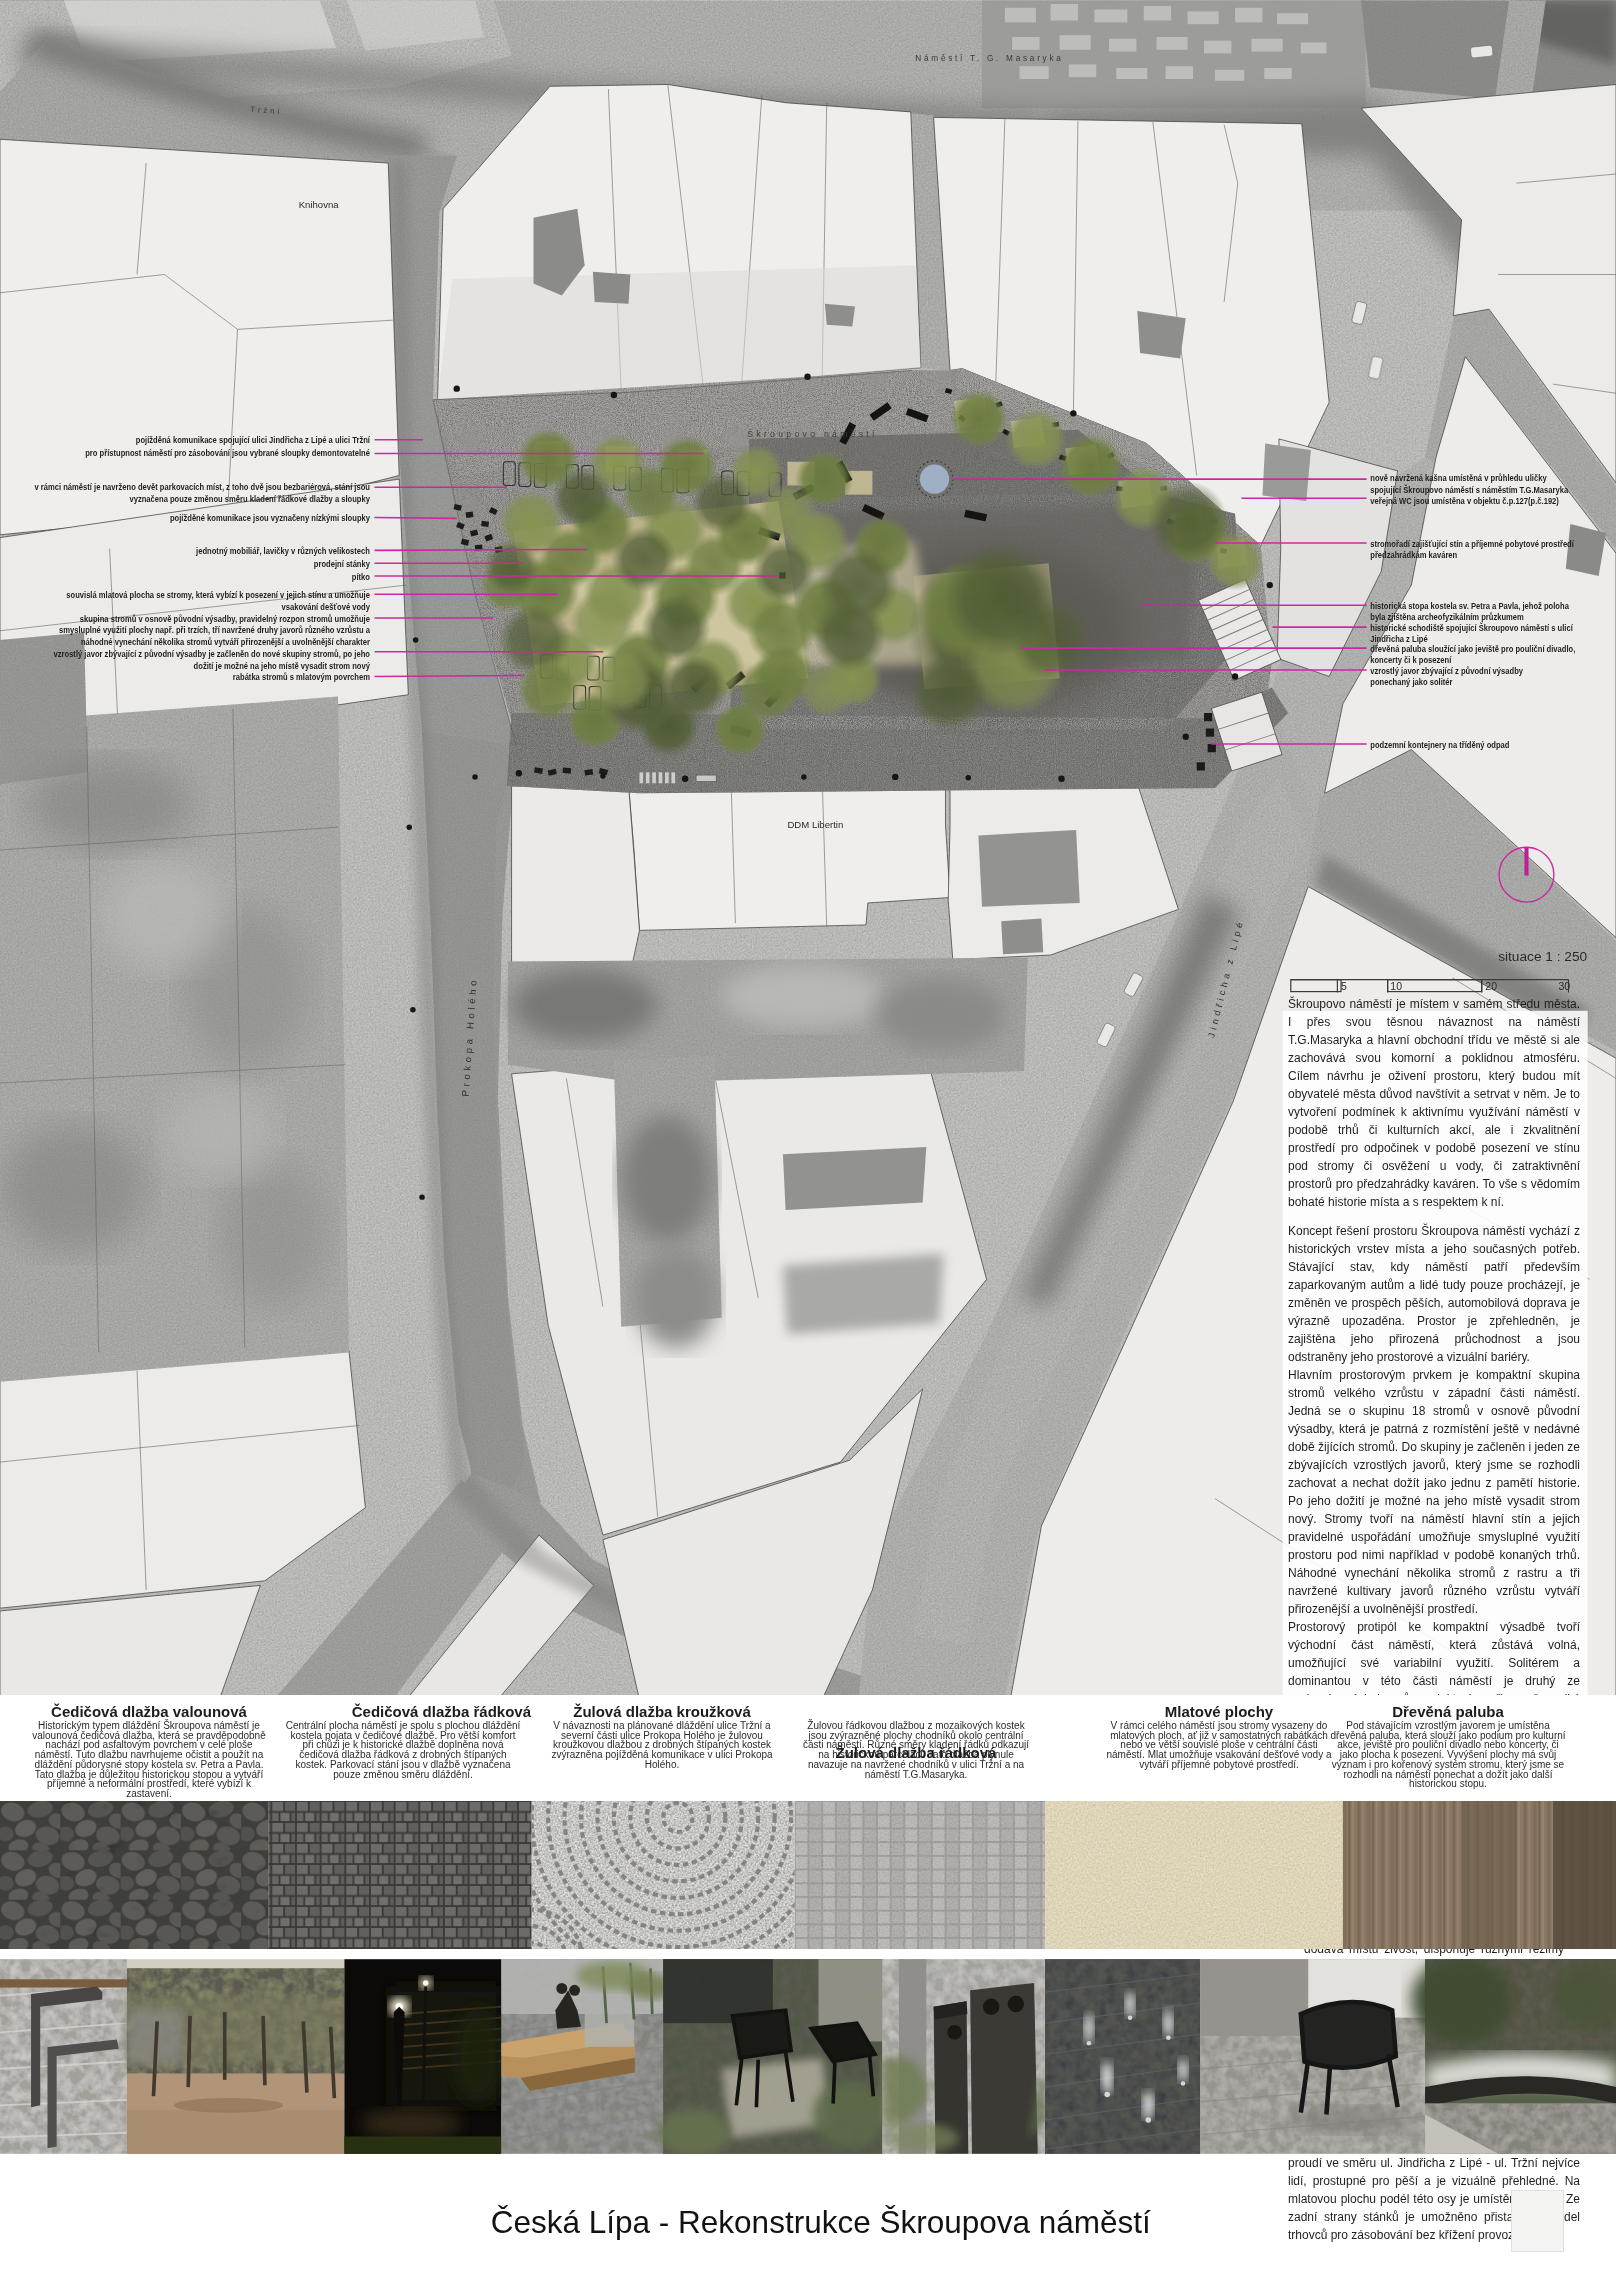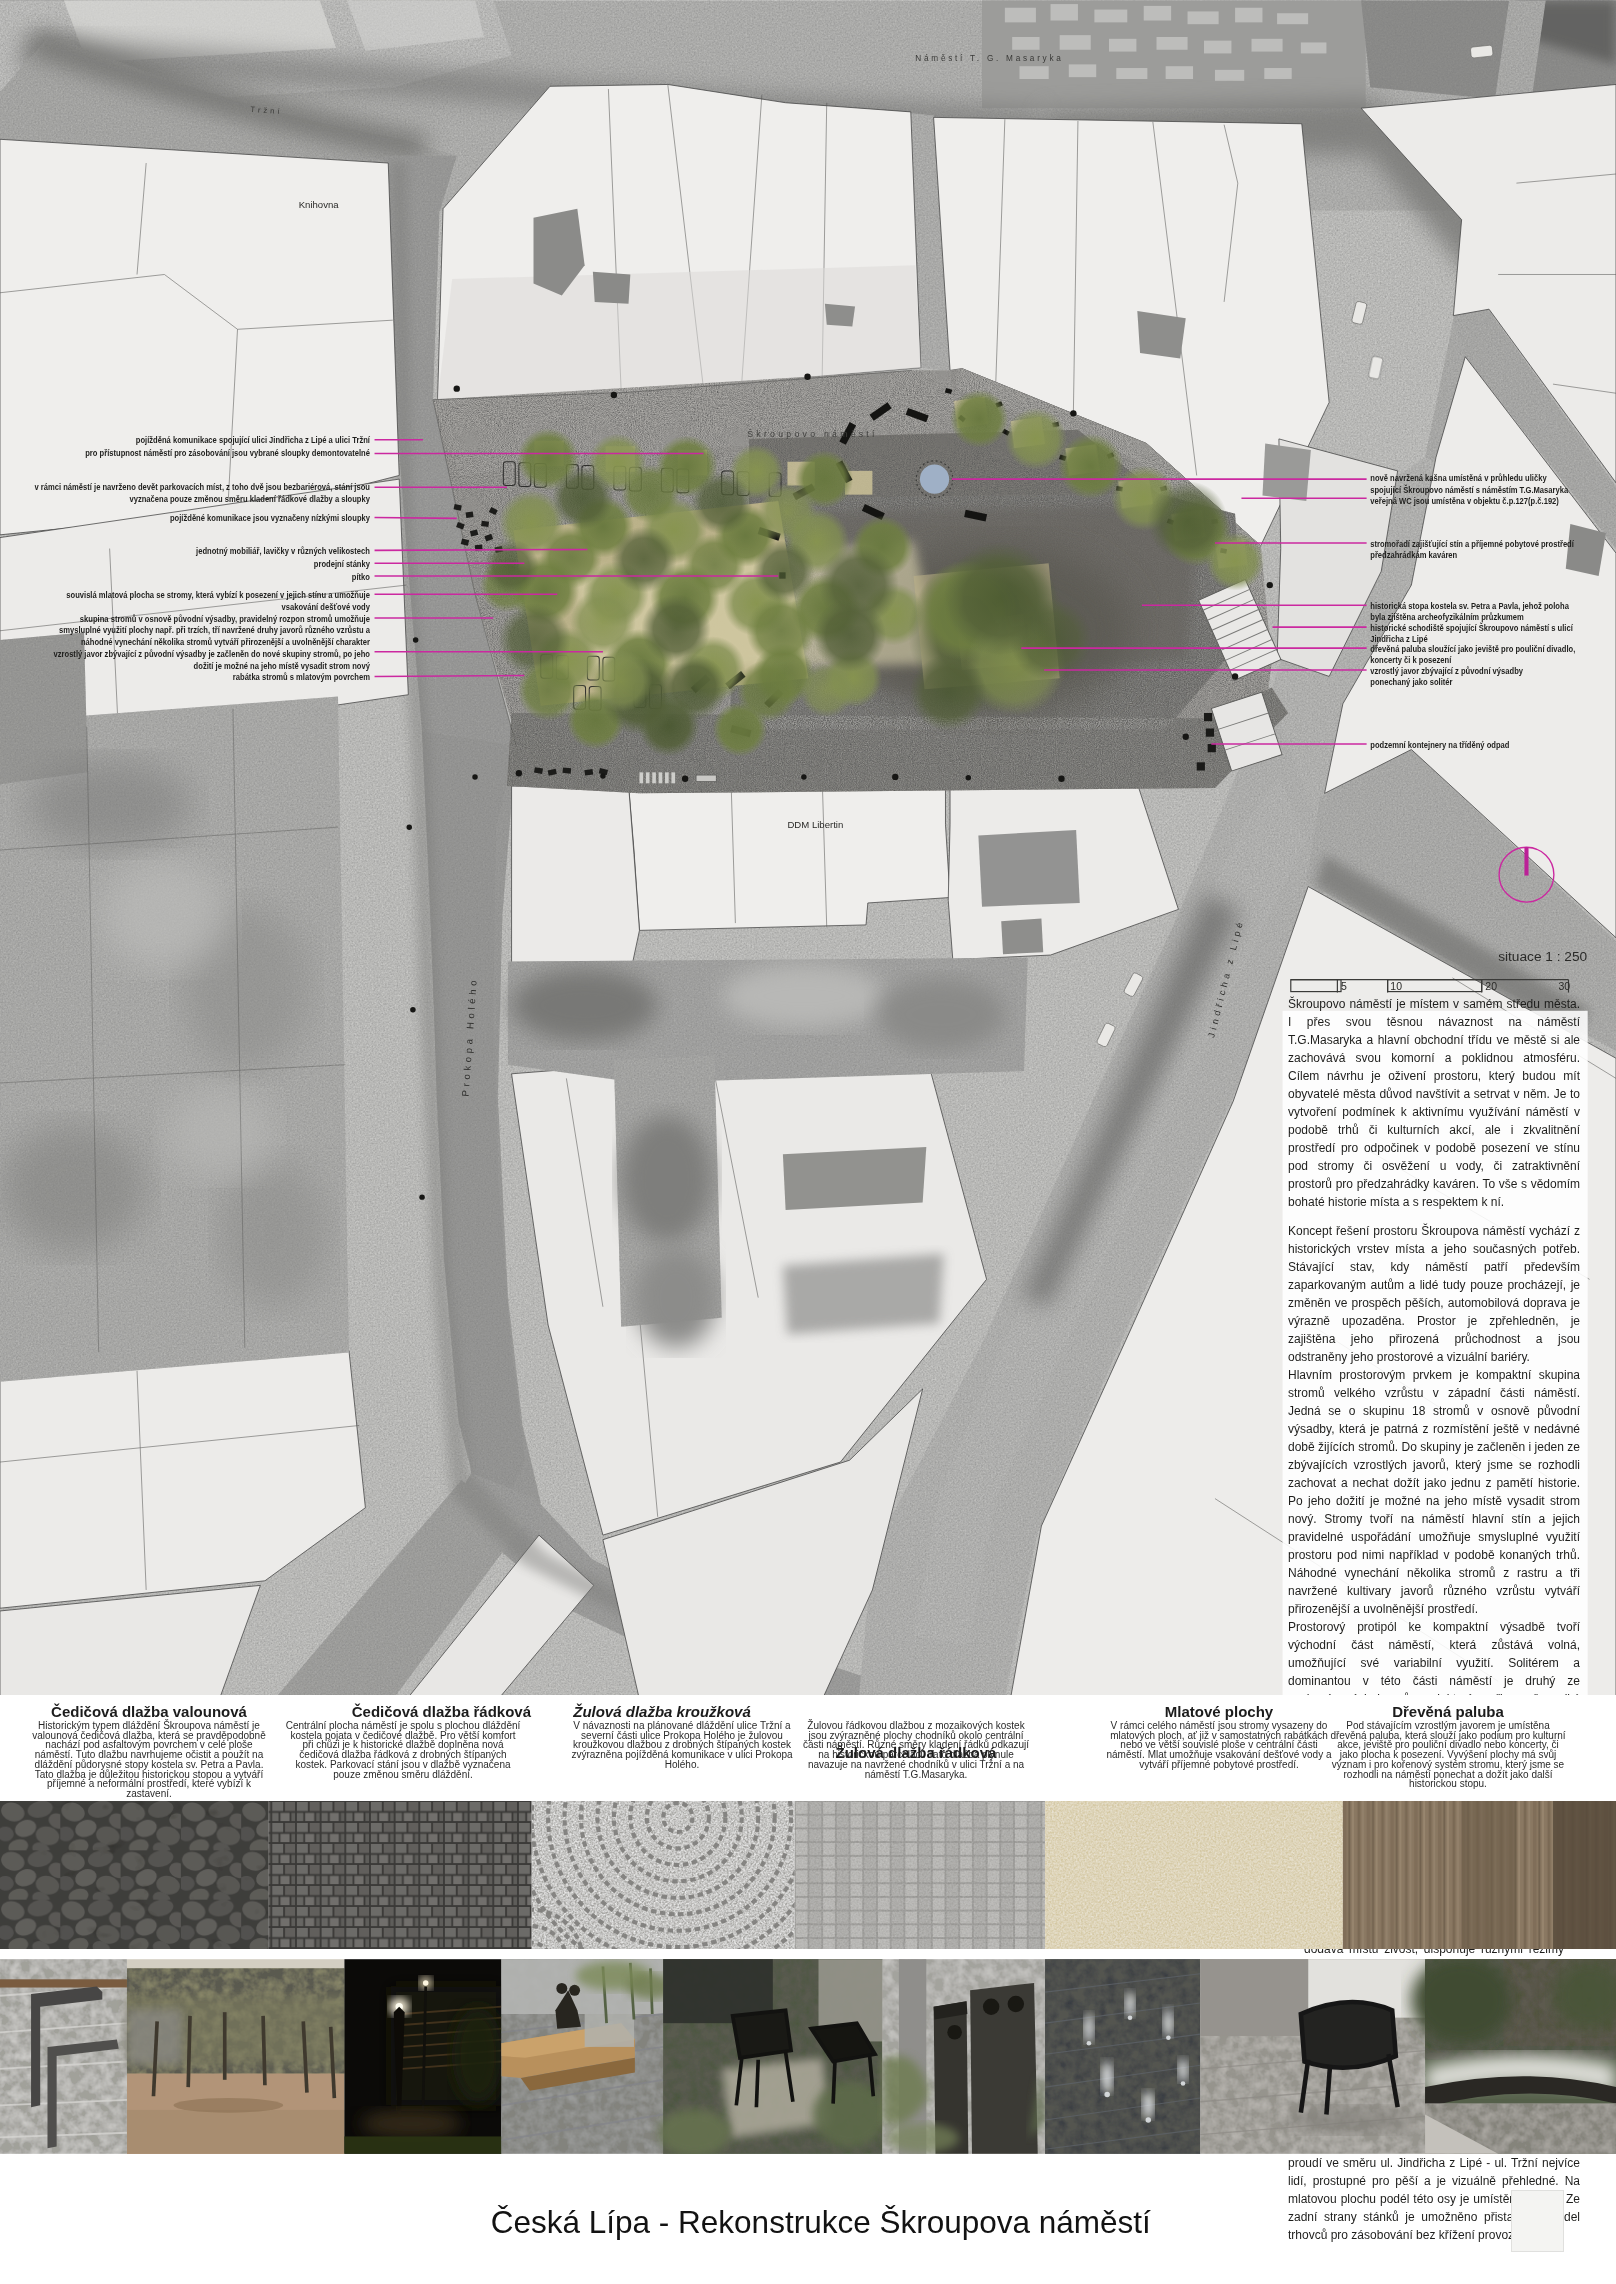--- a/index.html
+++ b/index.html
@@ -638,23 +638,23 @@
 <div style="position:absolute;left:0;top:1695px;width:1616px;height:106px;background:#fff;"></div>
 
 <div class="mathead" style="left:21px;top:1703px;">Čedičová dlažba valounová</div>
 
 <div class="matbody" style="left:31px;top:1721px;">Historickým typem dláždění Škroupova náměstí je valounová čedičová dlažba, která se pravděpodobně nachází pod asfaltovým povrchem v celé ploše náměstí. Tuto dlažbu navrhujeme očistit a použít na dláždění půdorysné stopy kostela sv. Petra a Pavla. Tato dlažba je důležitou historickou stopou a vytváří příjemné a neformální prostředí, které vybízí k zastavení.</div>
 
 <div class="mathead" style="left:275px;top:1703px;text-align:right;">Čedičová dlažba řádková</div>
 
 <div class="matbody" style="left:285px;top:1721px;">Centrální plocha náměstí je spolu s plochou dláždění kostela pojata v čedičové dlažbě. Pro větší komfort při chůzi je k historické dlažbě doplněna nová čedičová dlažba řádková z drobných štípaných kostek. Parkovací stání jsou v dlažbě vyznačena pouze změnou směru dláždění.</div>
 
-<div class="mathead" style="left:534px;top:1703px;font-style:italic;">Žulová dlažba kroužková</div>
-
-<div class="matbody" style="left:544px;top:1721px;margin-left:20px;">V návaznosti na plánované dláždění ulice Tržní a severní části ulice Prokopa Holého je žulovou kroužkovou dlažbou z drobných štípaných kostek zvýrazněna pojížděná komunikace v ulici Prokopa Holého.</div>
+<div class="mathead" style="left:534px;top:1703px;">Žulová dlažba kroužková</div>
+
+<div class="matbody" style="left:544px;top:1721px;">V návaznosti na plánované dláždění ulice Tržní a severní části ulice Prokopa Holého je žulovou kroužkovou dlažbou z drobných štípaných kostek zvýrazněna pojížděná komunikace v ulici Prokopa Holého.</div>
 
 <div class="mathead" style="left:788px;top:1703px;margin-top:41px;">Žulová dlažba řádková</div>
 
 <div class="matbody" style="left:798px;top:1721px;">Žulovou řádkovou dlažbou z mozaikových kostek jsou zvýrazněné plochy chodníků okolo centrální části náměstí. Různé směry kladení řádků odkazují na historickou parcelaci. Tato dlažba plynule navazuje na navržené chodníků v ulici Tržní a na náměstí T.G.Masaryka.</div>
 
 <div class="mathead" style="left:1091px;top:1703px;">Mlatové plochy</div>
 
 <div class="matbody" style="left:1101px;top:1721px;">V rámci celého náměstí jsou stromy vysazeny do mlatových ploch, ať již v samostatných rabátkách nebo ve větší souvislé ploše v centrální části náměstí. Mlat umožňuje vsakování dešťové vody a vytváří příjemné pobytové prostředí.</div>
 
 <div class="mathead" style="left:1320px;top:1703px;">Dřevěná paluba</div>

